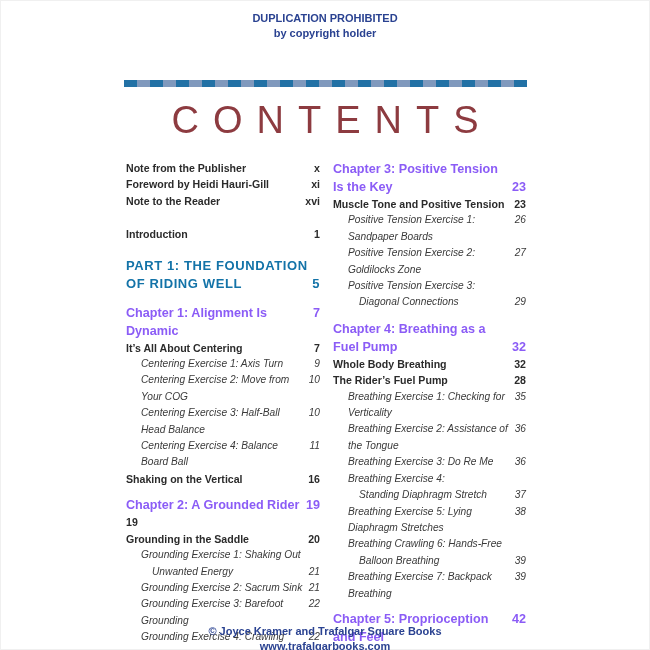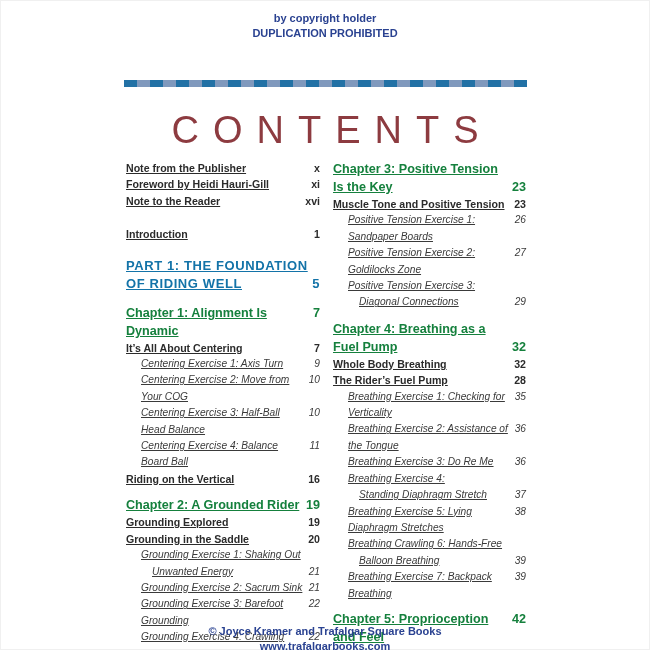--- a/index.html
+++ b/index.html
@@ -23,63 +23,63 @@
     font-size:11px; line-height:15px;
   }
   .deco-band{
     position:absolute; top:80px; left:124px;
     width:403px; height:7px;
     background:repeating-linear-gradient(90deg,
       #2271a5 0px, #2271a5 13px,
       #8099bd 13px, #8099bd 26px);
   }
   .toc-title{
-    position:absolute; top:109px; left:0; width:100%;
+    position:absolute; top:99px; left:0; width:100%;
     text-align:center;
     font-weight:300;
     font-size:38px;
     letter-spacing:14px;
     text-indent:14px;
     color:#8d3b40;
   }
   .col{
     position:absolute; top:160px;
     width:194px;
   }
   .col-left{ left:126px; }
   .col-right{ left:333px; width:193px; }
   .row{
     display:flex; justify-content:space-between; align-items:baseline;
     line-height:16.4px;
   }
-  .row .lbl{ padding-right:6px;text-decoration:underline; }
+  .row .lbl{ padding-right:6px; }
   .row .pg{ white-space:nowrap; }
   .row-main{ font-weight:bold; font-size:10.6px; color:#2b2b2b; }
   .row-sub{ font-style:italic; font-size:10.2px; color:#3a3a3a; }
   .row-sub .lbl{ padding-left:15px; }
   .row-subcont{ font-style:italic; font-size:10.2px; color:#3a3a3a; }
   .row-subcont .lbl{ padding-left:26px; }
-  .row-chapter{ font-weight:bold; font-size:12.6px; color:#15803d; line-height:18px; }
+  .row-chapter{ font-weight:bold; font-size:12.6px; color:#8b5cf6; line-height:18px; }
   .row-part{ font-weight:bold; font-size:13px; color:#1373a8; letter-spacing:0.6px; line-height:18px; }
   .spacer{ width:100%; }
   .copy-footer{
     position:absolute; top:624px; left:0; width:100%;
     text-align:center;
     color:#2a4291; font-weight:bold;
     font-size:11px; line-height:15px;
   }
 </style>
 </head>
 <body>
 
 <div class="page">
 
   <div class="copy-header">
+    <div>DUPLICATION PROHIBITED</div>
     <div>by copyright holder</div>
-    <div>DUPLICATION PROHIBITED</div>
   </div>
 
   <div class="deco-band"></div>
 
   <div class="toc-title">CONTENTS</div>
 
   <div class="col col-left" id="col-left">
       <div class="row row-main">
         <span class="lbl">Note from the Publisher</span>
         <span class="pg">x</span>
@@ -124,30 +124,29 @@
       </div>
       <div class="row row-sub">
         <span class="lbl">Centering Exercise 3: Half-Ball Head Balance</span>
         <span class="pg">10</span>
       </div>
       <div class="row row-sub">
         <span class="lbl">Centering Exercise 4: Balance Board Ball</span>
         <span class="pg">11</span>
       </div>
       <div class="row row-main">
-        <span class="lbl">Riding on the Vertical</span>
+        <span class="lbl">Shaking on the Vertical</span>
         <span class="pg">16</span>
       </div>
       <div class="spacer" style="height: 9px;"></div>
       <div class="row row-chapter">
         <span class="lbl">Chapter 2: A Grounded Rider</span>
         <span class="pg">19</span>
       </div>
       <div class="row row-main">
-        <span class="lbl">Grounding Explored</span>
         <span class="pg">19</span>
       </div>
       <div class="row row-main">
         <span class="lbl">Grounding in the Saddle</span>
         <span class="pg">20</span>
       </div>
       <div class="row row-sub">
         <span class="lbl">Grounding Exercise 1: Shaking Out</span>
       </div>
       <div class="row row-subcont">

